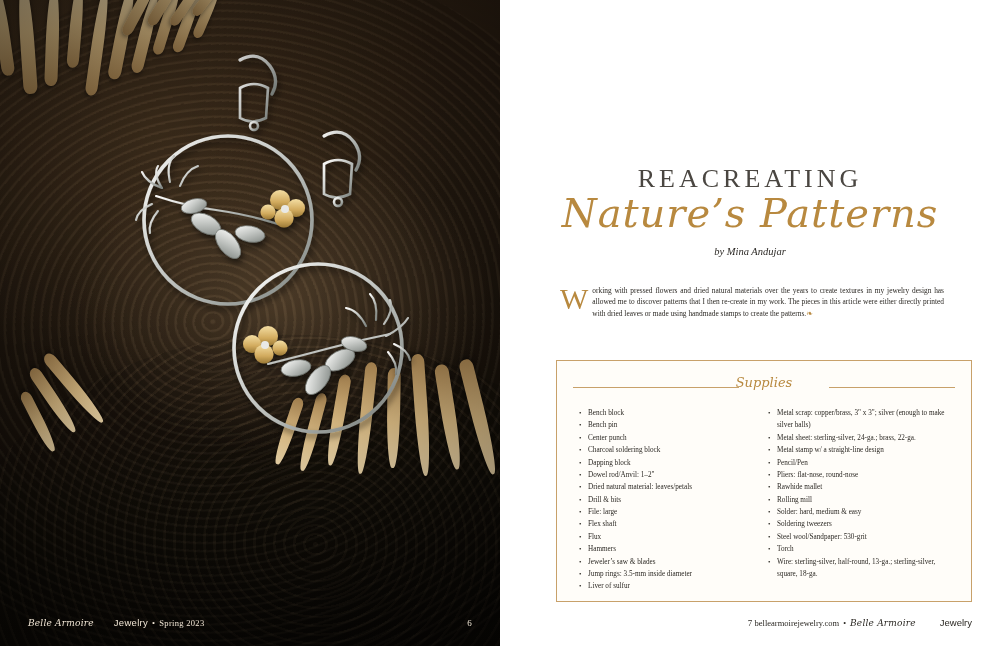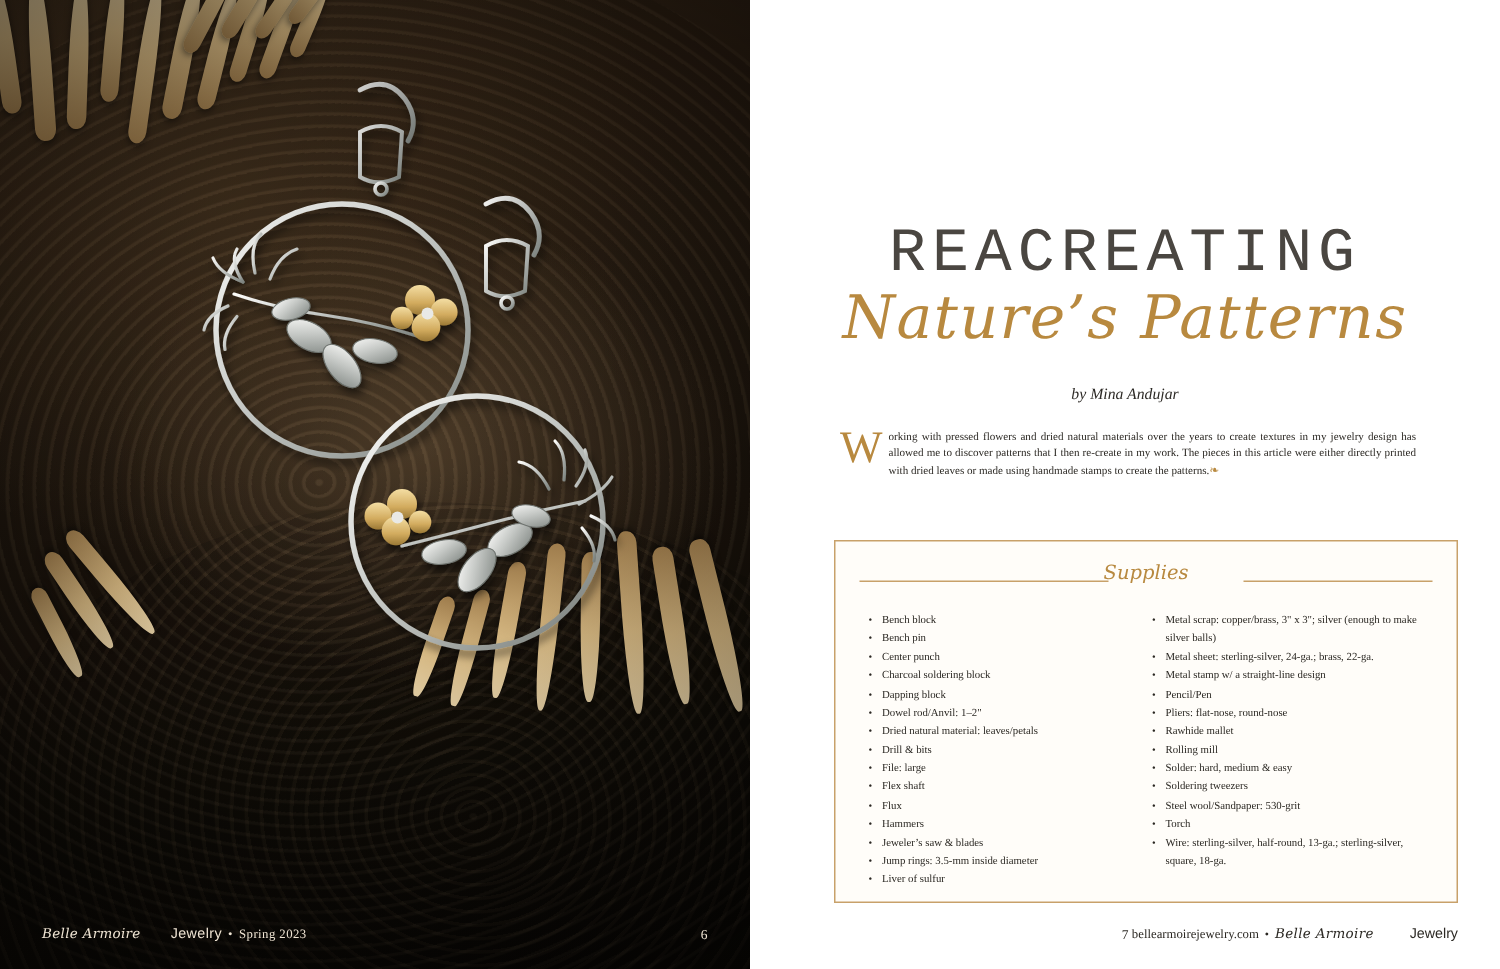--- a/index.html
+++ b/index.html
@@ -138,40 +138,41 @@
     color: #1d1a17;
   }
   .title-block {
     position: absolute;
     left: 0;
     right: 0;
     top: 150px;
     text-align: center;
   }
   .title-main {
-    font-family: Liberation Mono, monospace;
-    font-size: 41px;
+    font-family: Liberation Serif, serif;
+    font-size: 26px;
     letter-spacing: 4px;
     color: #4a4641;
     line-height: 1;
+    margin-top: 16px;
   }
   .title-script {
     font-family: "DejaVu Serif", serif;
     font-style: italic;
     font-size: 40px;
     color: #b8893f;
     letter-spacing: 1px;
     line-height: 1.05;
   }
   .byline {
     font-family: "Liberation Serif", serif;
     font-style: italic;
     font-size: 10.5px;
     color: #2d2a26;
-    margin-top: 25px;
+    margin-top: 12px;
   }
 
   .intro {
     position: absolute;
     left: 82px;
     right: 56px;
     top: 285px;
     font-size: 7.4px;
     line-height: 1.55;
     text-align: justify;

